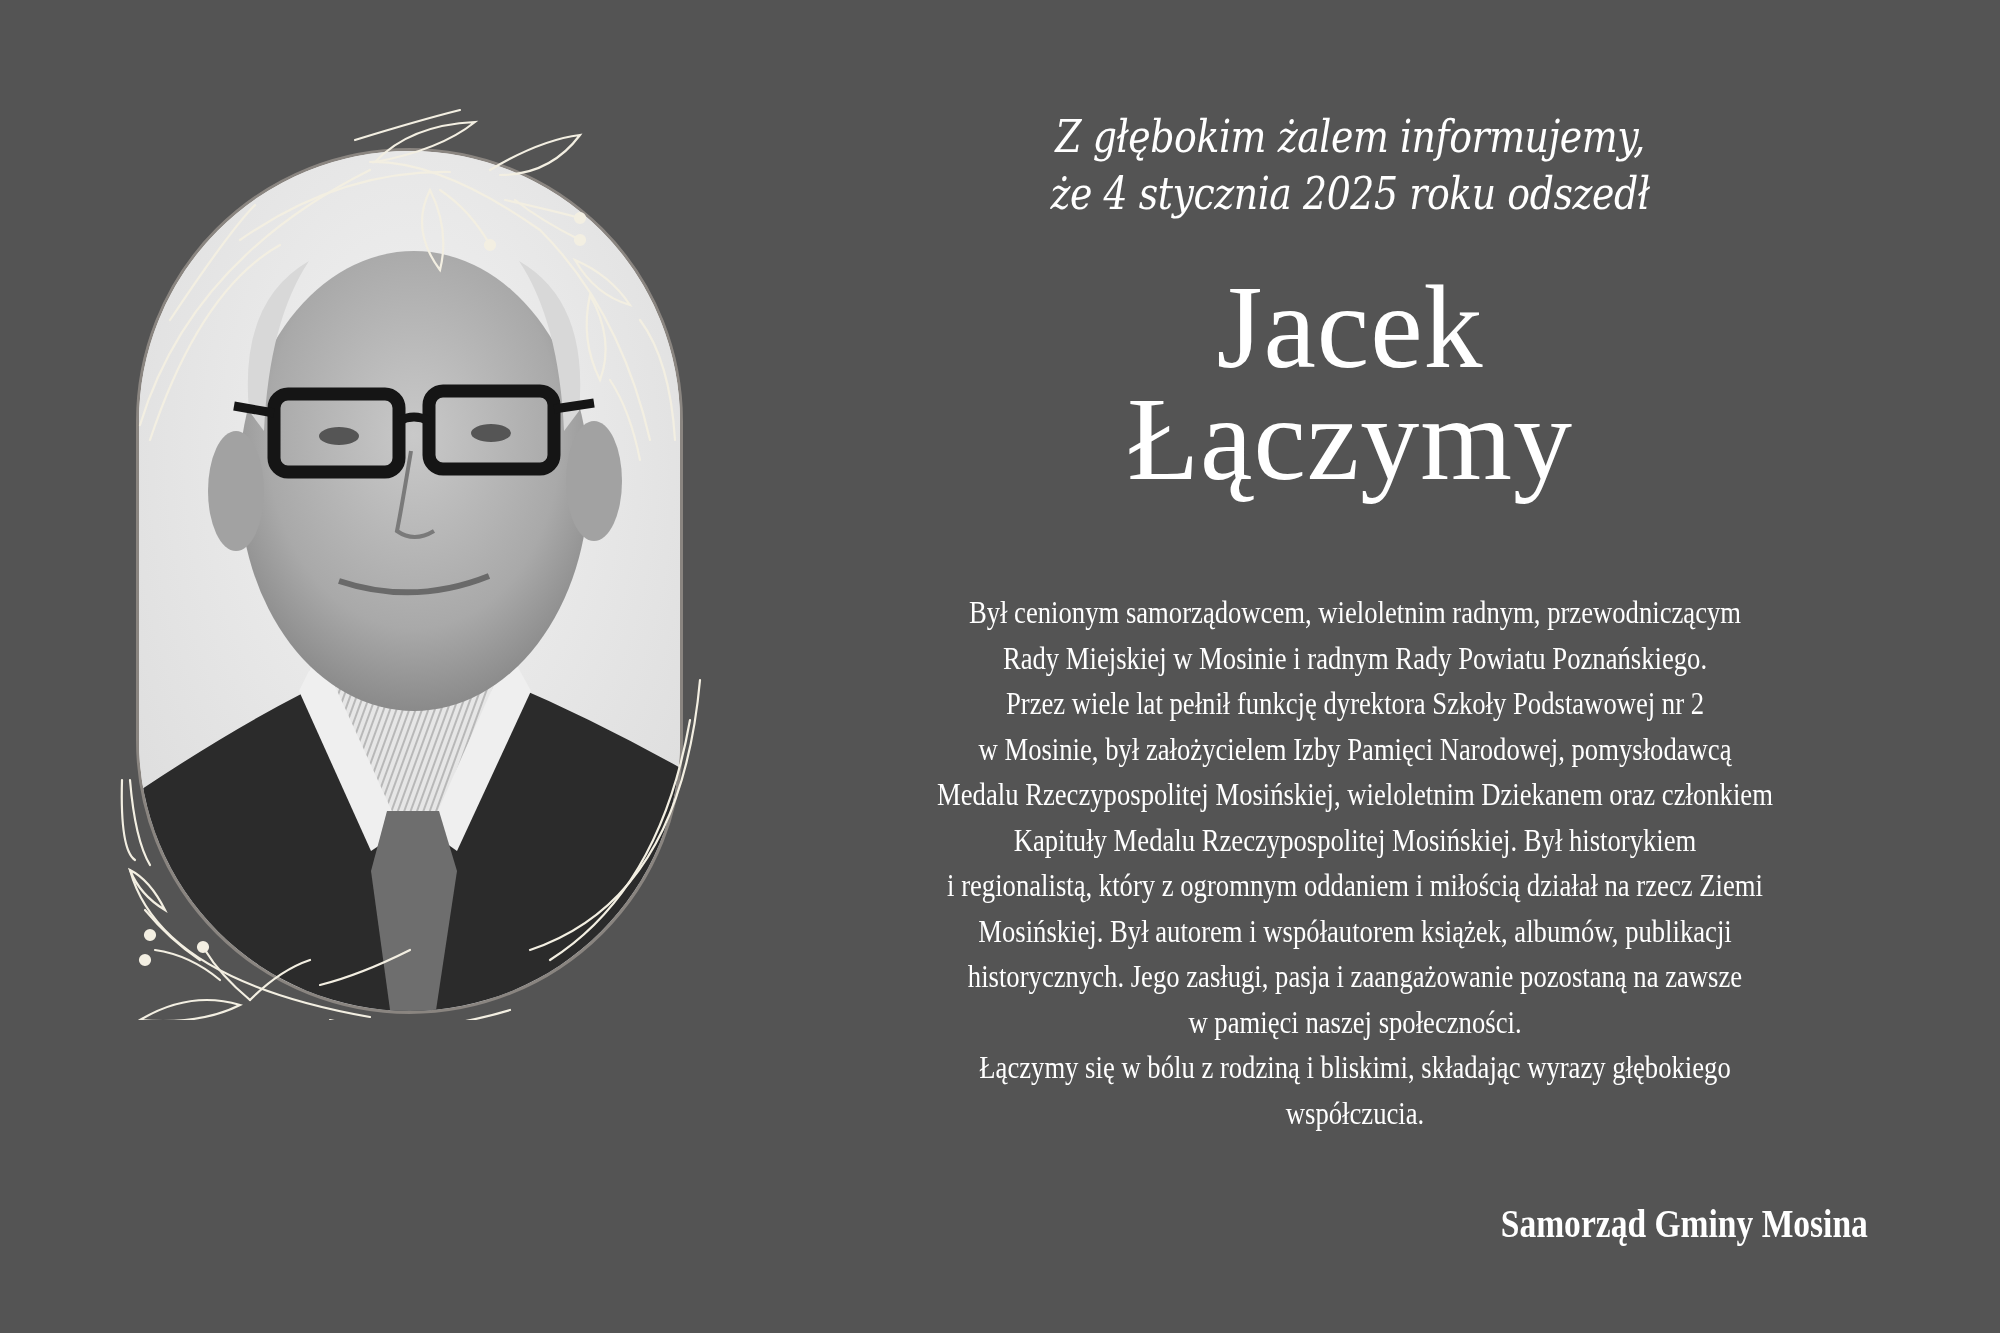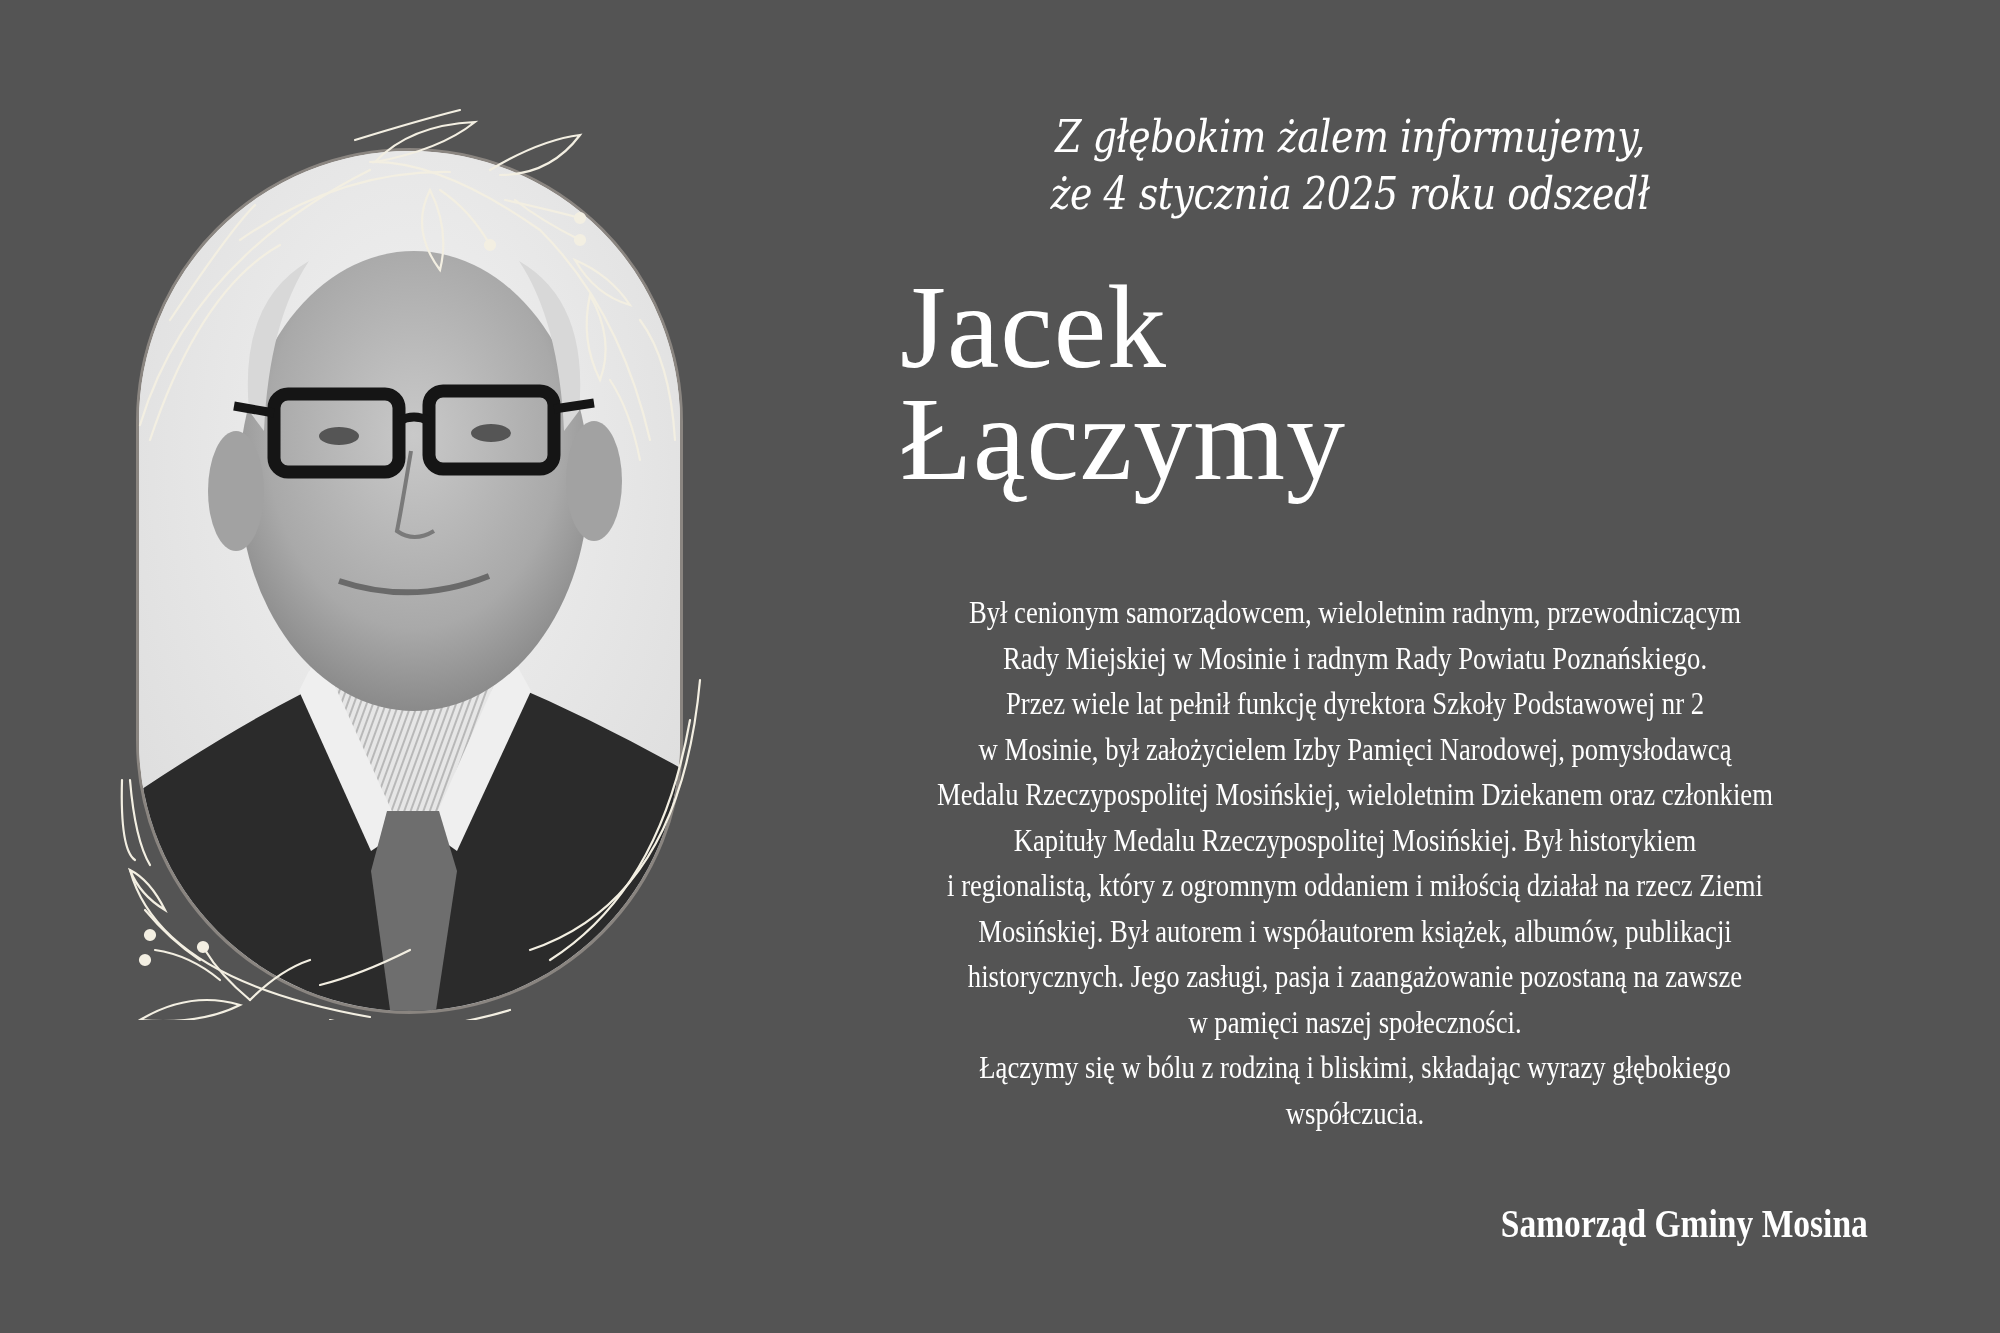--- a/index.html
+++ b/index.html
@@ -60,21 +60,21 @@
       font-family: "DejaVu Serif", serif;
       letter-spacing: -0.5px;
       transform: scaleX(0.86);
       transform-origin: center top;
     }
     .name {
       position: absolute;
       left: 900px;
       top: 272px;
       width: 900px;
-      text-align: left;
+      text-align: center;
       font-family: "Liberation Serif", serif;
       font-size: 118px;
       line-height: 112px;
       font-weight: normal;
       margin: 0;
       letter-spacing: 1px;
     }
     .name span { display: block; }
     .bio {
       position: absolute;

